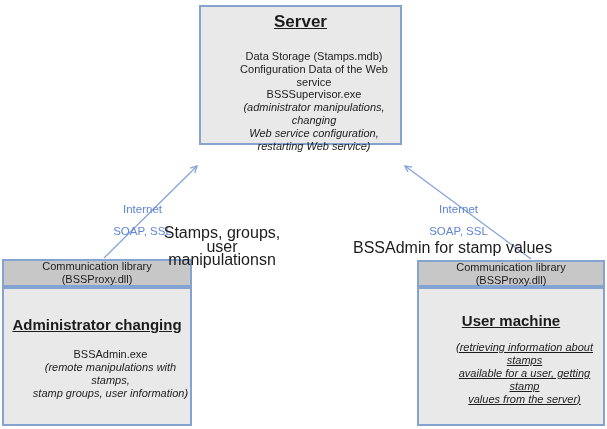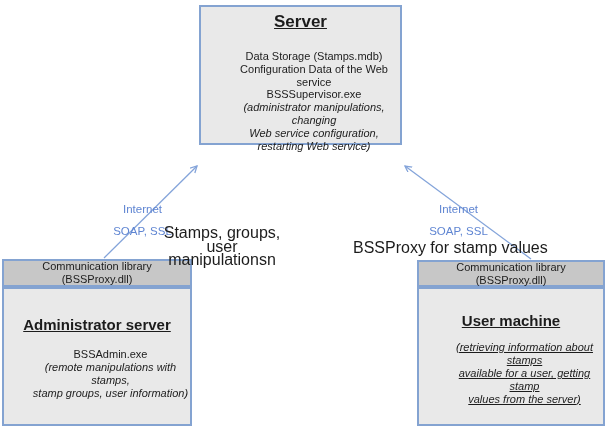--- a/index.html
+++ b/index.html
@@ -62,21 +62,21 @@
     </div>
   </div>
 
 
   <div class="box fill-gray center-flex" style="left:2px;top:259px;width:190px;height:28px;">
     <div class="t preline">Communication library
 (BSSProxy.dll)</div>
   </div>
 
   <div class="box fill-light" style="left:2px;top:287px;width:190px;height:139px;">
-    <div class="machine-title" style="top:27px;">Administrator server</div>
+    <div class="machine-title" style="top:27px;">Administrator changing</div>
     <div class="abs" style="top:59px;">
       <div class="t">BSSAdmin.exe</div>
       <div class="t preline italic">(remote manipulations with stamps,
 stamp groups, user information)</div>
     </div>
   </div>
 
   <div class="box fill-gray center-flex" style="left:417px;top:260px;width:188px;height:27px;">
     <div class="t preline">Communication library
 (BSSProxy.dll)</div>
@@ -91,15 +91,15 @@
 
   <div class="blue-label" style="left:95px;top:198px;width:95px;">Internet
 SOAP, SSL</div>
 
   <div class="black-label" style="left:147px;top:226px;width:150px;">Stamps, groups, user
 manipulationsn</div>
 
   <div class="blue-label" style="left:411px;top:198px;width:95px;">Internet
 SOAP, SSL</div>
 
-  <div class="black-label" style="left:353px;top:241px;white-space:nowrap;">BSSProxy for stamp values</div>
+  <div class="black-label" style="left:353px;top:241px;white-space:nowrap;">BSSAdmin for stamp values</div>
 
 </div>
 
 </body></html>

